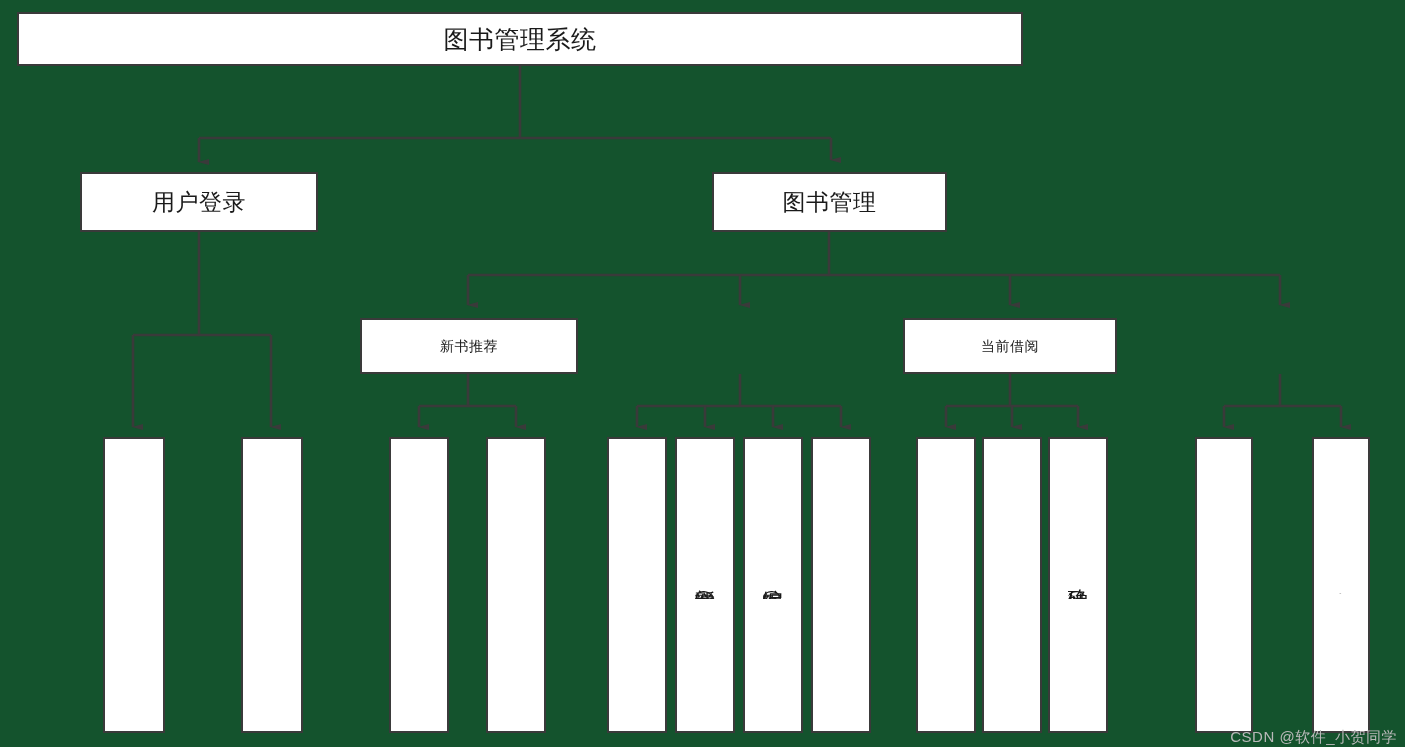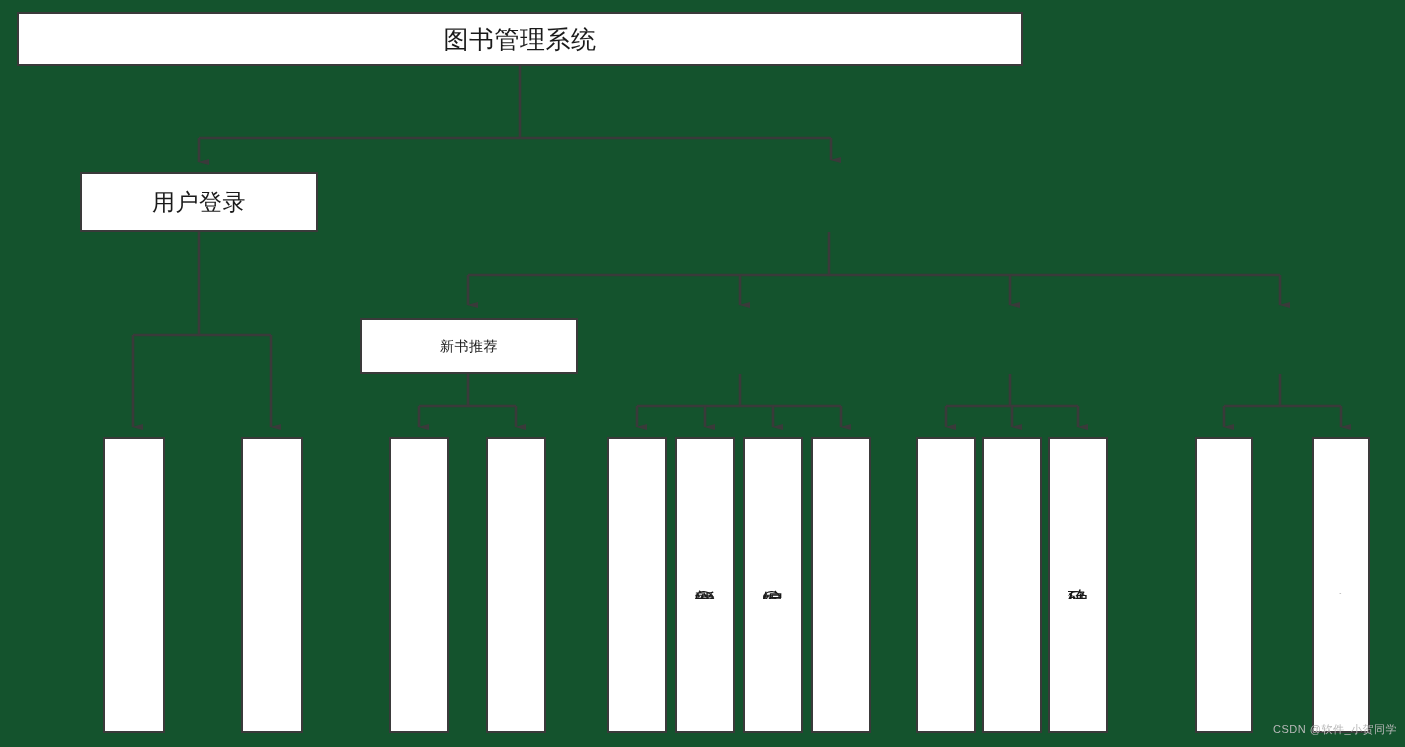--- a/index.html
+++ b/index.html
@@ -60,22 +60,22 @@
     text-orientation: upright;
     letter-spacing: 3px;
     line-height: 1;
     max-height: 100%;
     white-space: nowrap;
     overflow: hidden;
   }
   #watermark {
     position: absolute;
     right: 8px;
-    bottom: 10px;
-    font-size: 11px;
+    bottom: 0;
+    font-size: 15px;
     color: #b9b9b9;
     letter-spacing: 0.5px;
     white-space: nowrap;
     margin-top: 32px;
   }
 </style>
 </head>
 <body>
 
 <div id="canvas">
@@ -131,26 +131,32 @@
   </svg>
 
   <div class="node root" style="left:17px; top:12px; width:1006px; height:54px;">
     <span class="label">图书管理系统</span>
   </div>
 
   <div class="node lvl1" style="left:80px; top:172px; width:238px; height:60px;">
     <span class="label">用户登录</span>
   </div>
 
+  <div class="node lvl1" style="left:712px; top:172px; width:235px; height:60px;">
+    <span class="label">图书管理</span>
+  </div>
 
   <div class="node lvl2" style="left:360px; top:318px; width:218px; height:56px;">
     <span class="label">新书推荐</span>
   </div>
 
 
+  <div class="node lvl2" style="left:903px; top:318px; width:214px; height:56px;">
+    <span class="label">当前借阅</span>
+  </div>
 
 
   <div class="node leaf" style="left:103px; top:437px; width:62px; height:296px;">
     <span class="label">用户登录</span>
   </div>
 
   <div class="node leaf" style="left:241px; top:437px; width:62px; height:296px;">
     <span class="label">注销登录</span>
   </div>
 

